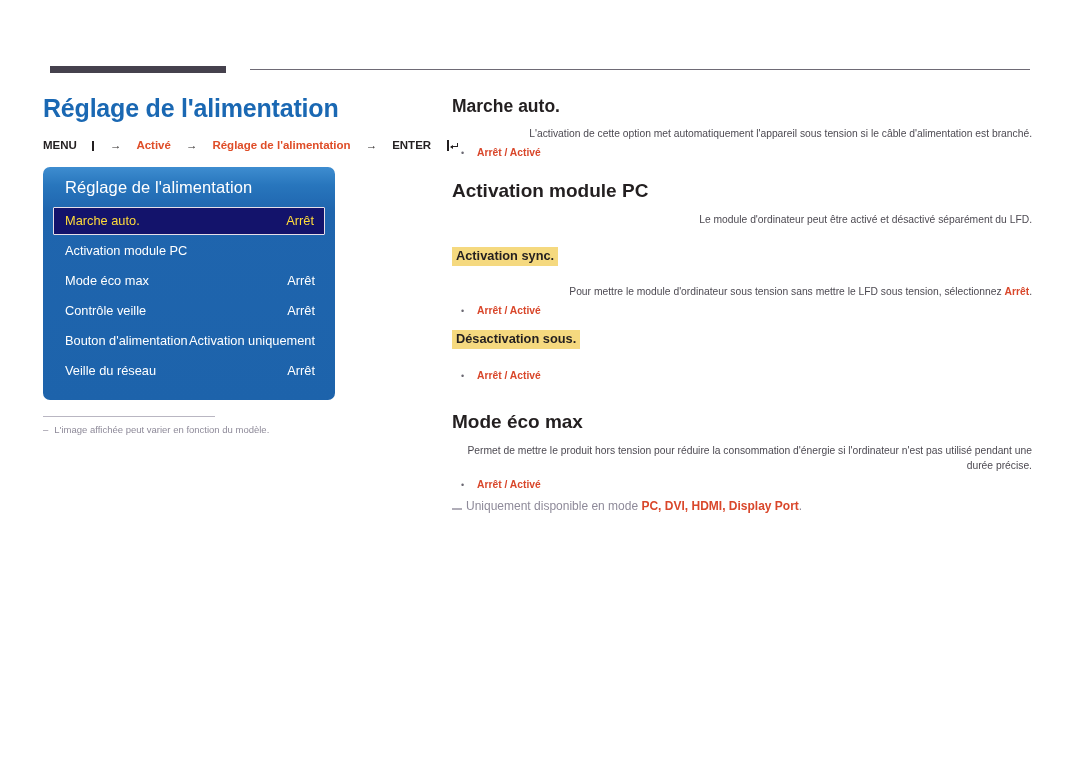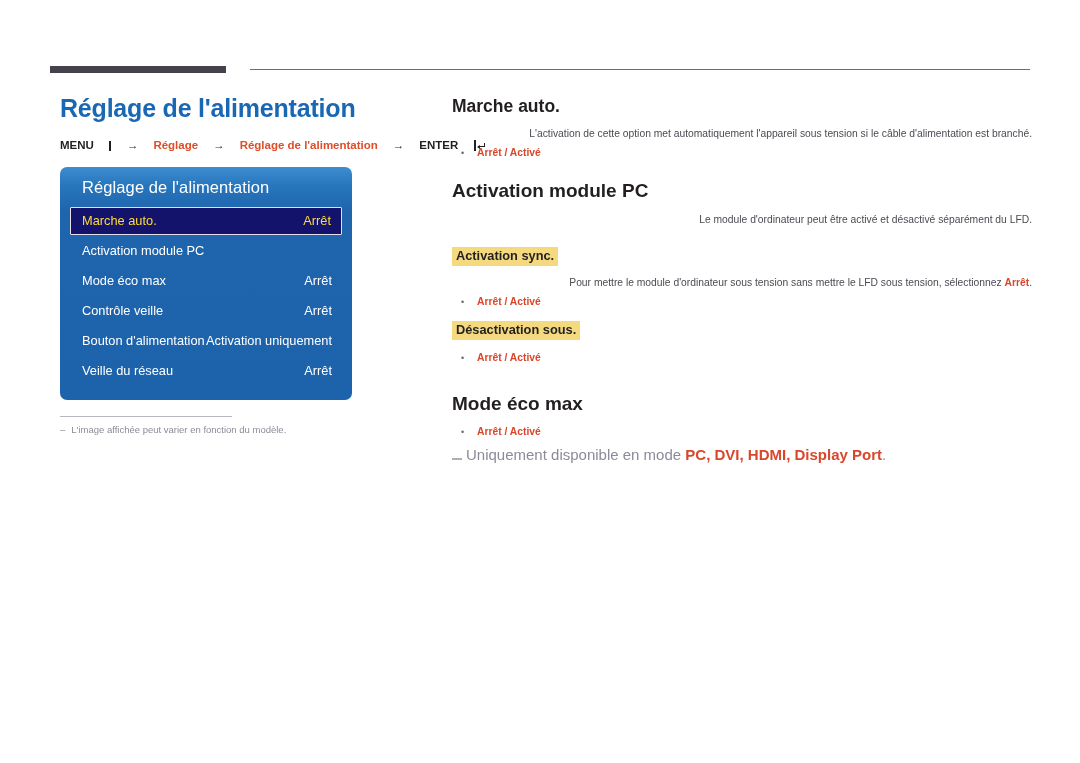--- a/index.html
+++ b/index.html
@@ -30,21 +30,21 @@
   .rule-thin {
     position: absolute;
     left: 250px; top: 69px;
     width: 780px; height: 1px;
     background: #6e6a75;
   }
 
   
   #left-col {
     position: absolute;
-    left: 60px; top: 95px;
+    left: 43px; top: 95px;
     width: 370px;
   }
   #page-title {
     font-size: 25px;
     font-weight: bold;
     color: #1a68b3;
     letter-spacing: -0.2px;
     margin: 0 0 16px 0;
     line-height: 1.1;
   }
@@ -201,28 +201,28 @@
     box-sizing: border-box;
   }
   .bullet .bval { color: #d9472b; font-weight: bold; }
   .sub-h {
     display: inline-block;
     font-size: 12.8px;
     font-weight: bold;
     color: #231f20;
     background: #f5d97f;
     padding: 2px 4px 3px 4px;
-    margin: 0 0 10px 0;
+    margin: 0 0 19px 0;
     line-height: 1.1;
   }
   .gap-s { height: 13px; }
   .gap-m { height: 22px; }
   .gap-l { height: 30px; }
   .note-line {
-    font-size: 15px;
+    font-size: 12px;
     color: #8e8a99;
     display: flex;
     align-items: flex-end;
     gap: 4px;
     margin-top: 9px;
   }
   .note-line .ndash {
     display: inline-block;
     width: 10px; height: 2px;
     background: #b0adb8;
@@ -240,21 +240,21 @@
 </div>
 
 <div id="left-col">
 
   <h1 id="page-title">Réglage de l'alimentation</h1>
 
   <div id="breadcrumb">
     <span>MENU</span>
     <span class="menu-glyph"></span>
     <span class="arrow">→</span>
-    <span class="crumb-orange">Réglage</span>
+    <span class="crumb-orange">Activé</span>
     <span class="arrow">→</span>
     <span class="crumb-orange">Réglage de l'alimentation</span>
     <span class="arrow">→</span>
     <span>ENTER</span>
     <span class="enter-glyph"></span>
   </div>
 
   <div id="osd-panel">
     <div id="osd-title">Réglage de l'alimentation</div>
 
@@ -322,20 +322,21 @@
 
   <div><span class="sub-h">Désactivation sous.</span></div>
   <div class="bullet">
     <span class="dot">•</span>
     <span class="bval">Arrêt / Activé</span>
   </div>
 
   <div class="gap-l"></div>
 
   <h2 class="sec-h1 big">Mode éco max</h2>
+  <p class="body-p">Permet de mettre le produit hors tension pour réduire la consommation d'énergie si l'ordinateur n'est pas utilisé pendant une durée précise.</p>
   <div class="bullet">
     <span class="dot">•</span>
     <span class="bval">Arrêt / Activé</span>
   </div>
   <div class="note-line">
     <span class="ndash"></span>
     <span><span>Uniquement disponible en mode </span><span class="hl">PC, DVI, HDMI, Display Port</span><span>.</span></span>
   </div>
 
 </div>

